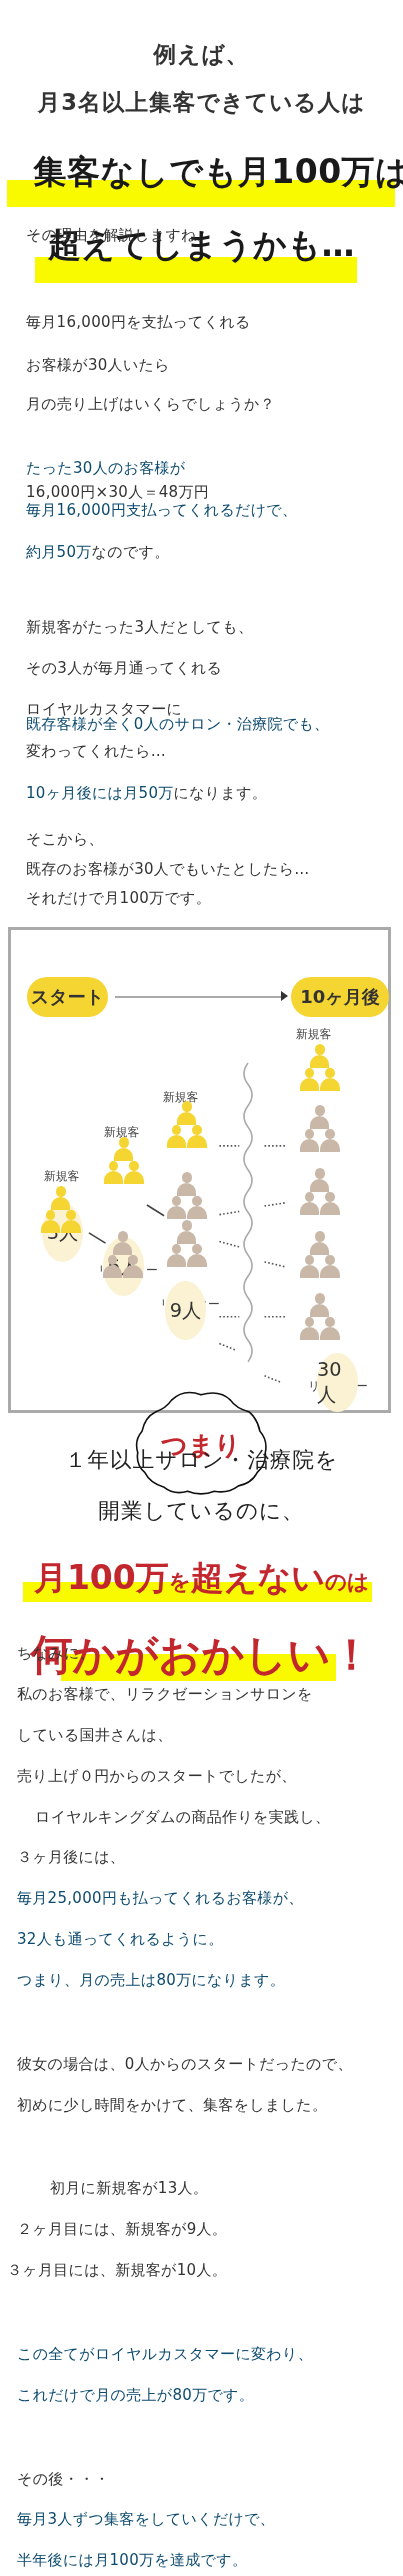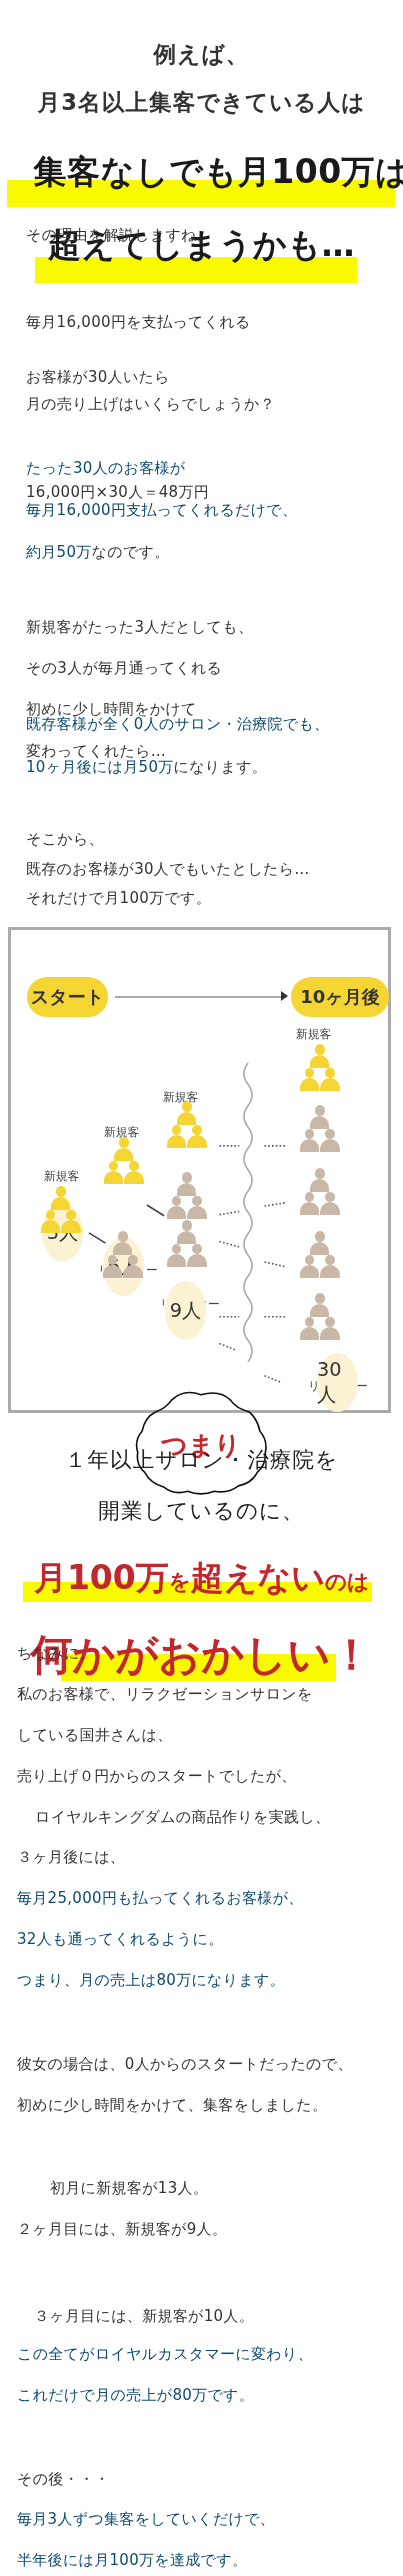--- a/index.html
+++ b/index.html
@@ -46,36 +46,36 @@
 
 <div class="h-small" style="top:39px;">例えば、</div>
 <div class="h-small" style="top:87px;">月3名以上集客できている人は</div>
 <div class="bar" style="left:7px; top:180px; width:388px; height:27px;"></div>
 <div class="h-big" style="top:150px;padding-left:20px;">集客なしでも月100万は</div>
 <div class="bar" style="left:35px; top:257px; width:322px; height:26px;"></div>
 <div class="h-big" style="top:223px;">超えてしまうかも…</div>
 
 <div class="line" style="left:26px; top:226px;">その理由を解説しますね。</div>
 <div class="line" style="left:26px; top:313px;">毎月16,000円を支払ってくれる</div>
-<div class="line" style="left:26px; top:368px;">お客様が30人いたら</div>
+<div class="line" style="left:26px; top:356px;">お客様が30人いたら</div>
 <div class="line" style="left:26px; top:395px;">月の売り上げはいくらでしょうか？</div>
 <div class="line" style="left:26px; top:483px;">16,000円×30人＝48万円</div>
 <div class="line red" style="left:26px; top:459px;"></div>
 <div class="line red" style="left:26px; top:459px;">たった30人のお客様が</div>
 <div class="line red" style="left:26px; top:501px;">毎月16,000円支払ってくれるだけで、</div>
 <div class="line" style="left:26px; top:543px;">
   <span class="red">約月50万</span><span>なのです。</span>
 </div>
 <div class="line" style="left:26px; top:618px;">新規客がたった3人だとしても、</div>
 <div class="line" style="left:26px; top:659px;">その3人が毎月通ってくれる</div>
-<div class="line" style="left:26px; top:700px;">初めに少し時間をかけて</div>
+<div class="line" style="left:26px; top:700px;">ロイヤルカスタマーに</div>
 <div class="line" style="left:26px; top:742px;">変わってくれたら…</div>
 <div class="line red" style="left:26px; top:710px;"></div>
 <div class="line red" style="left:26px; top:715px;">既存客様が全く0人のサロン・治療院でも、</div>
-<div class="line" style="left:26px; top:758px;">
+<div class="line" style="left:26px; top:784px;">
   <span class="red">10ヶ月後には月50万</span><span>になります。</span>
 </div>
 <div class="line" style="left:26px; top:830px;">そこから、</div>
 <div class="line" style="left:26px; top:860px;">既存のお客様が30人でもいたとしたら…</div>
 <div class="line" style="left:26px; top:889px;">それだけで月100万です。</div>
 
 <div class="diagram">
   <div class="pill" style="left:16px; top:47px; width:81px;">スタート</div>
   <div class="arrow-line" style="left:104px; top:66px; width:167px;"></div>
   <div class="arrow-head" style="left:270px; top:61px;"></div>
@@ -305,20 +305,20 @@
     <div class="line" style="left: 17px; top: 1767px;">売り上げ０円からのスタートでしたが、</div>
     <div class="line" style="left: 35px; top: 1808px;">ロイヤルキングダムの商品作りを実践し、</div>
     <div class="line" style="left: 17px; top: 1848px;">３ヶ月後には、</div>
     <div class="line red" style="left: 17px; top: 1889px;">毎月25,000円も払ってくれるお客様が、</div>
     <div class="line red" style="left: 17px; top: 1930px;">32人も通ってくれるように。</div>
     <div class="line red" style="left: 17px; top: 1971px;">つまり、月の売上は80万になります。</div>
     <div class="line" style="left: 17px; top: 2055px;">彼女の場合は、0人からのスタートだったので、</div>
     <div class="line" style="left: 17px; top: 2096px;">初めに少し時間をかけて、集客をしました。</div>
     <div class="line" style="left: 17px; top: 2179px; margin-left: 33px;">初月に新規客が13人。</div>
     <div class="line" style="left: 17px; top: 2220px;">２ヶ月目には、新規客が9人。</div>
-    <div class="line" style="left: 34px; top: 2261px; margin-top: 46px;">３ヶ月目には、新規客が10人。</div>
+    <div class="line" style="left: 7px; top: 2261px;">３ヶ月目には、新規客が10人。</div>
     <div class="line red" style="left: 17px; top: 2345px;">この全てがロイヤルカスタマーに変わり、</div>
     <div class="line red" style="left: 17px; top: 2386px;">これだけで月の売上が80万です。</div>
     <div class="line" style="left: 17px; top: 2470px;">その後・・・</div>
     <div class="line red" style="left: 17px; top: 2510px;">毎月3人ずつ集客をしていくだけで、</div>
     <div class="line red" style="left: 17px; top: 2551px;">半年後には月100万を達成です。</div>
   </div>
 
 
 </body></html>

